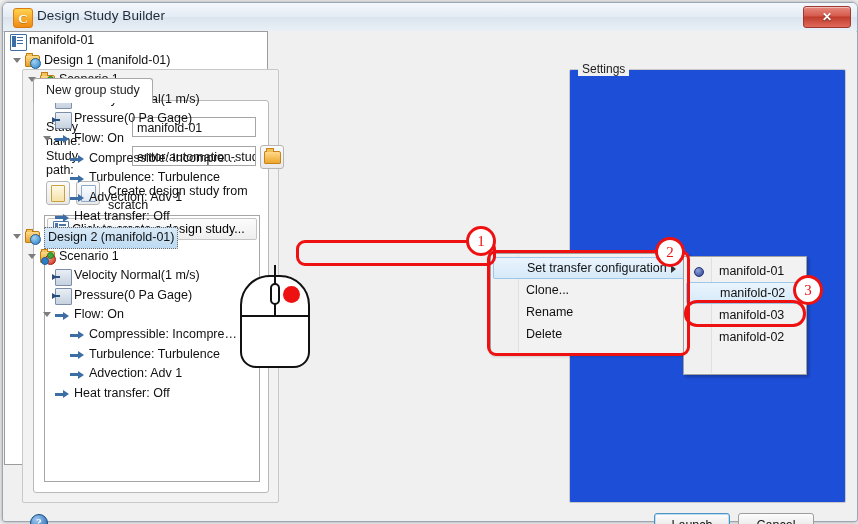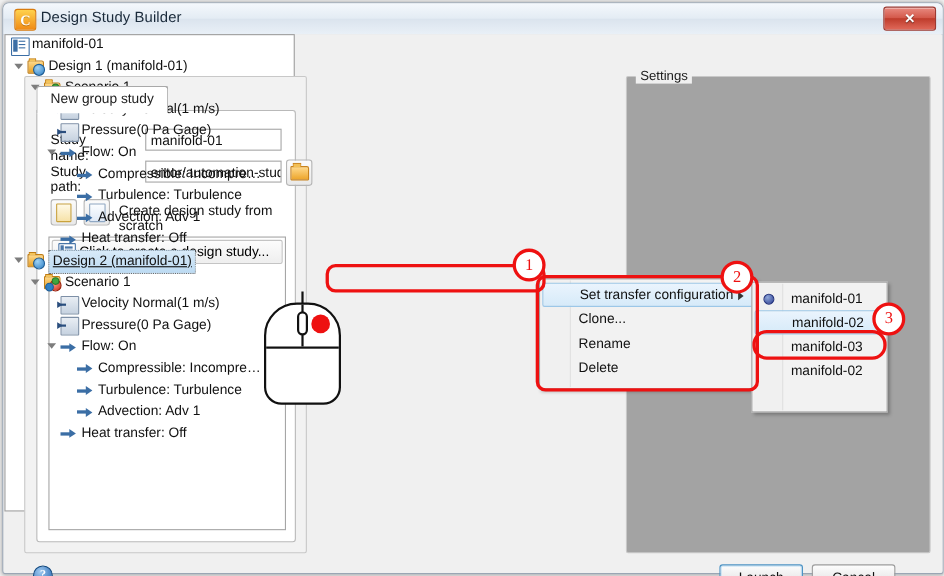--- a/index.html
+++ b/index.html
@@ -188,25 +188,24 @@
     border-left:6px solid #3b6ea5;border-top:4px solid transparent;border-bottom:4px solid transparent;
   }
   .ic-arrow:before{
     content:"";position:absolute;left:0px;top:6.5px;width:9px;height:3px;background:#3b6ea5;
   }
 
   .tnode.sel .tlabel{
     background:linear-gradient(to bottom,#d8eaf8,#bcdaf2);
     border:1px dotted #6b6b6b;padding:0 3px;
     border-radius:1px;
-    text-decoration:underline;
-  }
-
-  
-  #panel-settings{left:565px;top:38px;width:275px;height:432px;background:#a3a3a3;}
+  }
+
+  
+  #panel-settings{left:565px;top:38px;width:275px;height:432px;background:#1d4ed8;}
   #grp-volume{position:absolute;left:12px;top:26px;width:250px;height:394px;background:#f6f6f6;border:1px solid #c8c8c8;}
   #grp-volume > .glegend{background:#f6f6f6;}
   #vol-list{position:absolute;left:10px;top:14px;width:228px;height:368px;border:1px solid #8a8a8a;background:#fff;}
 
   
   .bottombar{position:absolute;left:1px;top:470px;width:852px;height:46px;}
   .help-icon{
     position:absolute;left:25px;top:13px;width:16px;height:16px;border-radius:50%;
     background:radial-gradient(circle at 35% 30%,#9ec9f0,#1b5fae);border:1px solid #12497f;
     color:#fff;font-size:11px;font-weight:bold;text-align:center;line-height:15px;cursor:pointer;

